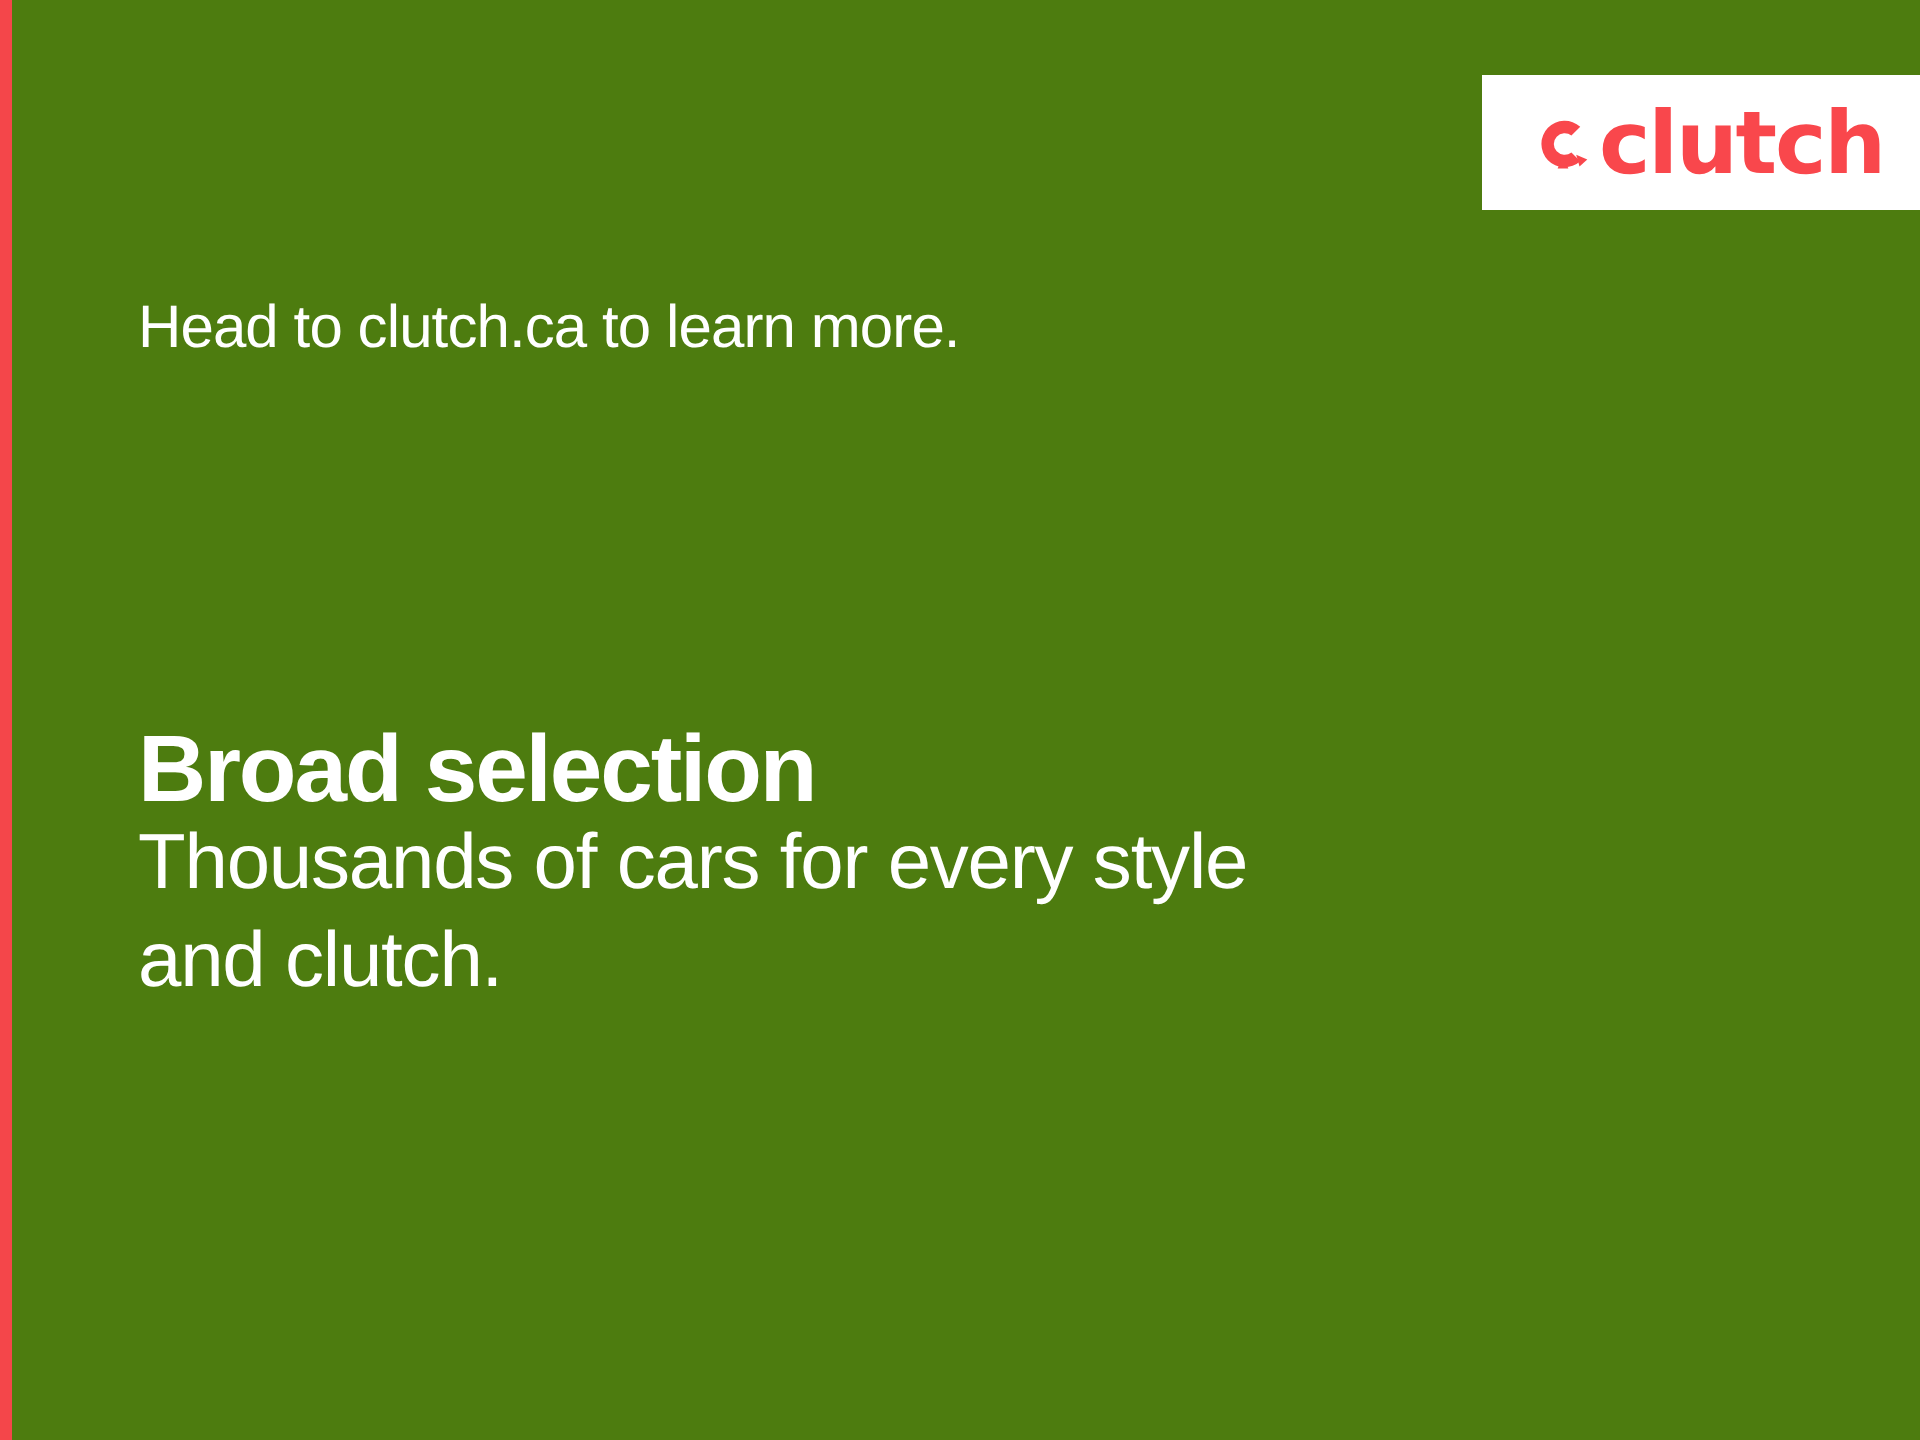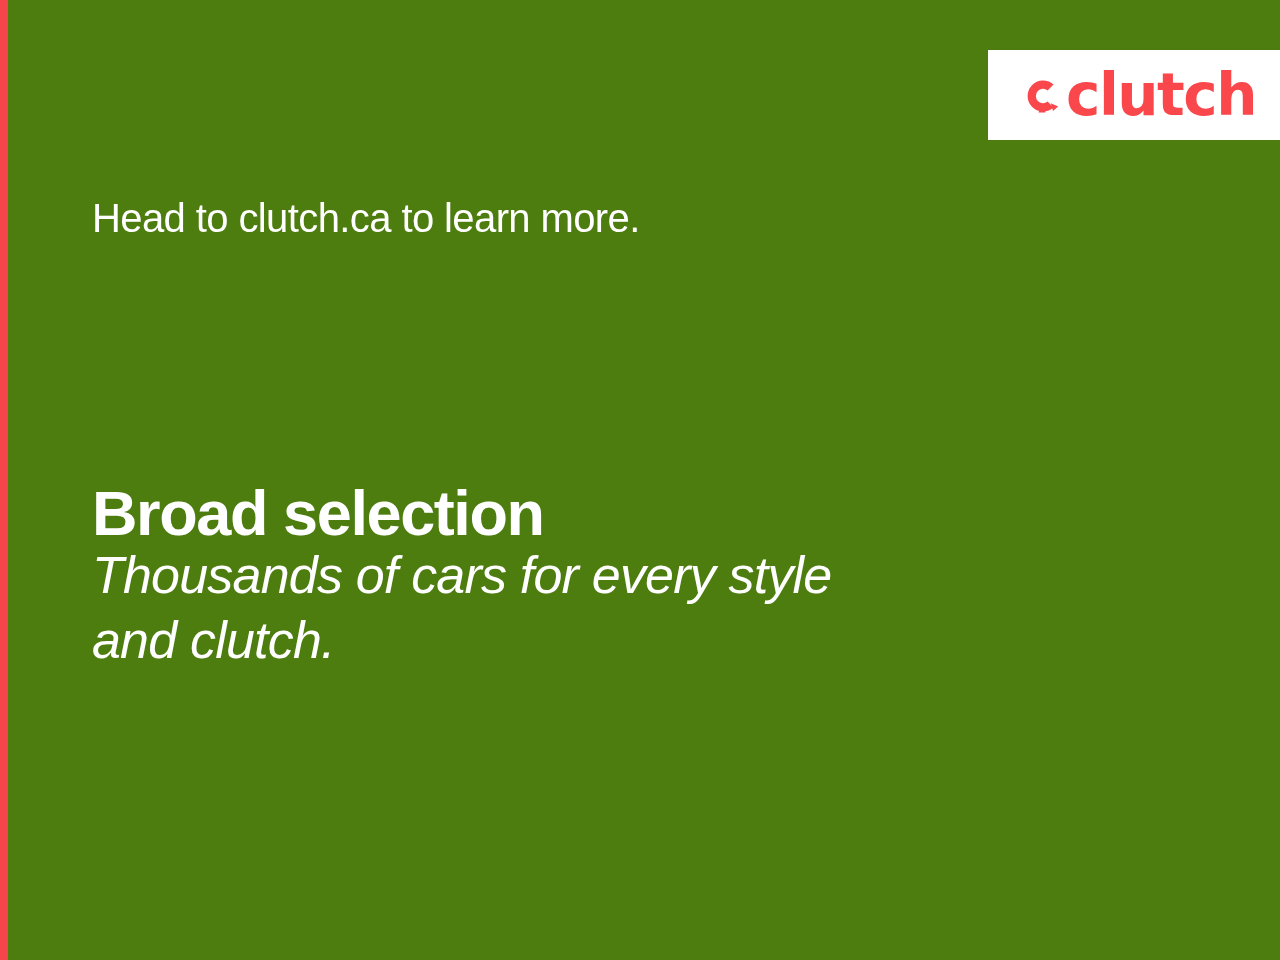--- a/index.html
+++ b/index.html
@@ -103,21 +103,20 @@
     width: 960px;
     font-size: 52px;
     font-weight: 400;
     color: #ffffff;
     letter-spacing: -0.8px;
     line-height: 1.25;
   }
   .subhead .line {
     display: block;
     white-space: nowrap;
-    font-style: italic;
   }
 </style>
 </head>
 <body>
 
 <div class="slide">
 
   <div class="edge-strip"></div>
 
   <div class="logo-plate">

